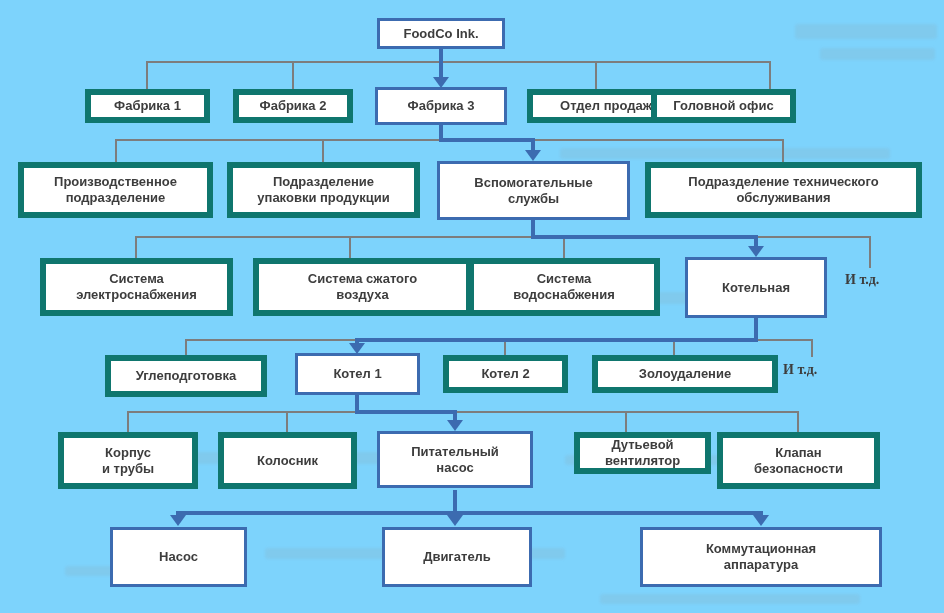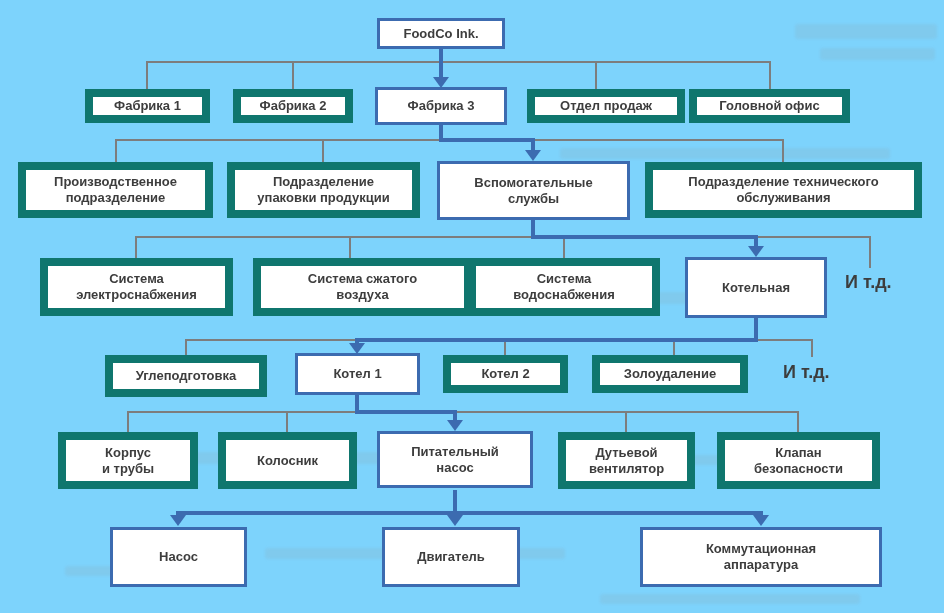--- a/index.html
+++ b/index.html
@@ -4,28 +4,28 @@
 <style>
   html,body{margin:0;padding:0;}
   body{background:#e8e8e8;font-family:"Liberation Sans",sans-serif;}
   #stage{
     position:relative;width:944px;height:613px;background:#7dd3fc;
     overflow:hidden;margin:0 auto;
   }
   svg.wires{position:absolute;left:0;top:0;z-index:1;}
   .node{
     position:absolute;display:flex;align-items:center;justify-content:center;
-    text-align:center;background:#ffffff;border:8px solid #0f766e;
+    text-align:center;background:#ffffff;border:6px solid #0f766e;
     color:#3d3d3d;font-weight:700;font-size:13px;line-height:1.22;
     white-space:pre-line;box-sizing:border-box;z-index:2;
   }
   .node.hl{border:3px solid #3c6bb0;}
   .etc{
-    position:absolute;color:#3d3d3d;font-weight:700;font-size:18px;
-    z-index:2;white-space:nowrap;
+    position:absolute;color:#3d3d3d;font-weight:700;font-size:14px;
+    z-index:2;white-space:nowrap;font-family:Liberation Serif, serif;
   }
   .ghost{
     position:absolute;background:rgba(150,150,150,0.14);
     filter:blur(1.5px);border-radius:3px;z-index:0;pointer-events:none;
   }
 </style>
 </head>
 <body>
 
 <div id="stage">
@@ -70,21 +70,21 @@
       <polygon points="753,515 769,515 761,526"></polygon>
     </g>
   </svg>
 
   <div class="node hl" style="left:377px;top:18px;width:128px;height:31px">FoodCo Ink.</div>
 
   <div class="node" style="left:85px;top:89px;width:125px;height:34px">Фабрика 1</div>
   <div class="node" style="left:233px;top:89px;width:120px;height:34px">Фабрика 2</div>
   <div class="node hl" style="left:375px;top:87px;width:132px;height:38px">Фабрика 3</div>
   <div class="node" style="left:527px;top:89px;width:158px;height:34px">Отдел продаж</div>
-  <div class="node" style="left:689px;top:89px;width:161px;height:34px">Головной офис</div>
+  <div class="node" style="left:651px;top:89px;width:145px;height:34px">Головной офис</div>
 
   <div class="node" style="left:18px;top:162px;width:195px;height:56px">Производственное
 подразделение</div>
   <div class="node" style="left:227px;top:162px;width:193px;height:56px">Подразделение
 упаковки продукции</div>
   <div class="node hl" style="left:437px;top:161px;width:193px;height:59px">Вспомогательные
 службы</div>
   <div class="node" style="left:645px;top:162px;width:277px;height:56px">Подразделение технического
 обслуживания</div>
 
@@ -93,31 +93,31 @@
   <div class="node" style="left:253px;top:258px;width:219px;height:58px">Система сжатого
 воздуха</div>
   <div class="node" style="left:468px;top:258px;width:192px;height:58px">Система
 водоснабжения</div>
   <div class="node hl" style="left:685px;top:257px;width:142px;height:61px">Котельная</div>
   <div class="etc" style="left:845px;top:272px">И т.д.</div>
 
   <div class="node" style="left:105px;top:355px;width:162px;height:42px">Углеподготовка</div>
   <div class="node hl" style="left:295px;top:353px;width:125px;height:42px">Котел 1</div>
   <div class="node" style="left:443px;top:355px;width:125px;height:38px">Котел 2</div>
-  <div class="node" style="left:592px;top:355px;width:156px;height:38px">Золоудаление</div>
+  <div class="node" style="left:592px;top:355px;width:186px;height:38px">Золоудаление</div>
   <div class="etc" style="left:783px;top:362px">И т.д.</div>
 
   <div class="node" style="left:58px;top:432px;width:140px;height:57px">Корпус
 и трубы</div>
   <div class="node" style="left:218px;top:432px;width:139px;height:57px">Колосник</div>
   <div class="node hl" style="left:377px;top:431px;width:156px;height:57px">Питательный
 насос</div>
-  <div class="node" style="left:558px;top:432px;width:137px;height:57px">Дутьевой
+  <div class="node" style="left:574px;top:432px;width:137px;height:42px">Дутьевой
 вентилятор</div>
   <div class="node" style="left:717px;top:432px;width:163px;height:57px">Клапан
 безопасности</div>
 
   <div class="node hl" style="left:110px;top:527px;width:137px;height:60px">Насос</div>
-  <div class="node hl" style="left:382px;top:527px;width:138px;height:60px">Двигатель</div>
+  <div class="node hl" style="left:382px;top:527px;width:150px;height:60px">Двигатель</div>
   <div class="node hl" style="left:640px;top:527px;width:242px;height:60px">Коммутационная
 аппаратура</div>
 
 </div>
 
 </body></html>

